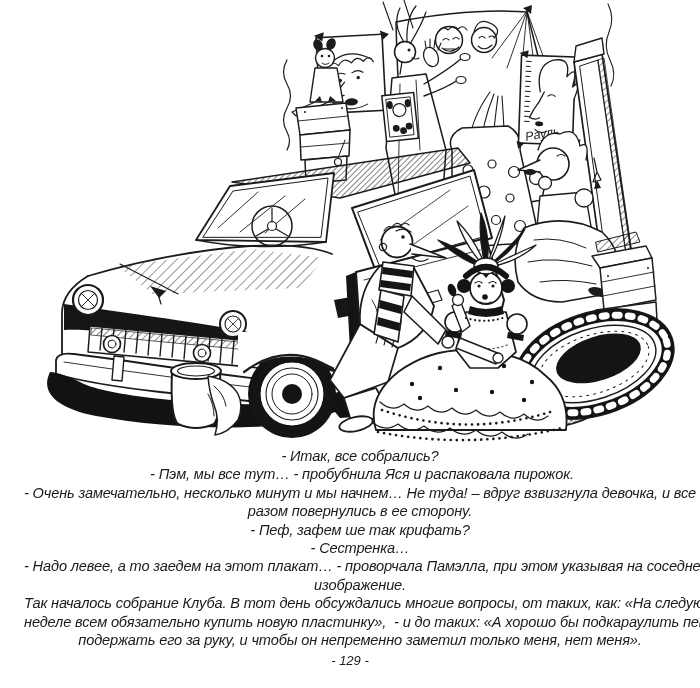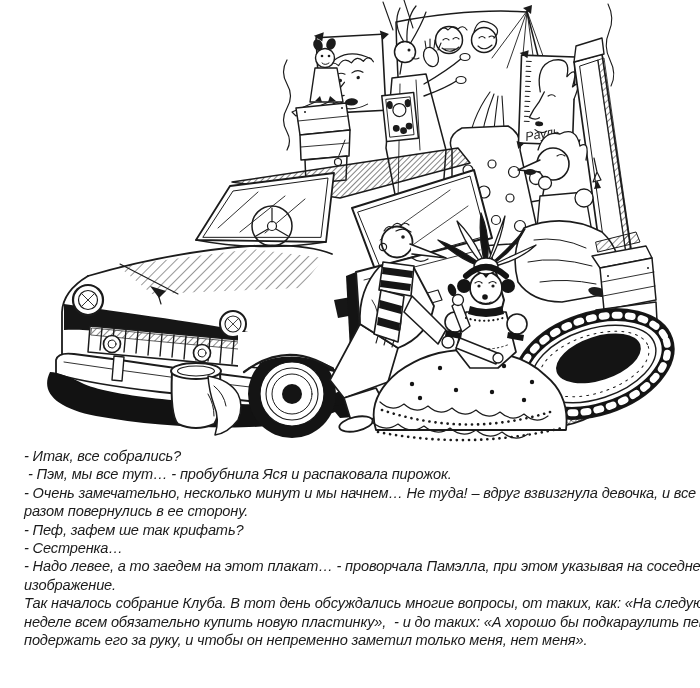--- a/index.html
+++ b/index.html
@@ -7,21 +7,21 @@
     position:relative;width:700px;height:688px;background:#ffffff;
     font-family:"Liberation Sans",sans-serif;color:#1b1b1b;overflow:hidden;
   }
   .illustration-wrap{position:absolute;left:0;top:0;width:700px;height:444px;}
   .illustration-wrap svg{display:block;}
   .story{
     position:absolute;left:24px;top:447px;width:672px;
     font-style:italic;font-weight:500;font-size:14.6px;line-height:18.4px;
     letter-spacing:-0.15px;white-space:pre;color:#1b1b1b;
   }
-  .story-line{height:18.4px;}
+  .story-line{height:18.4px;text-align:center;}
   .page-number{
     position:absolute;left:0;top:653px;width:100%;text-align:center;
     font-style:italic;font-size:13px;color:#1b1b1b;
   }
   svg .ink{stroke:#1b1b1b;fill:none;stroke-linecap:round;stroke-linejoin:round;}
 </style>
 </head>
 <body>
 
 <div class="page">
@@ -367,13 +367,14 @@
         <path d="M486,268 Q516,254 536,245 Q518,262 486,268 Z" fill="#ffffff" stroke="#1b1b1b" stroke-width="1.3"></path>
         <ellipse cx="486" cy="266" rx="12" ry="8" fill="#ffffff" stroke="#1b1b1b" stroke-width="1.4"></ellipse>
         <path d="M466,276 Q486,258 506,276" stroke="#141414" stroke-width="6" fill="none"></path>
       </g>
     </g>
   </svg>
   </div>
 
   <div class="story"><div class="story-line">- Итак, все собрались?</div><div class="story-line"> - Пэм, мы все тут… - пробубнила Яся и распаковала пирожок.</div><div class="story-line">- Очень замечательно, несколько минут и мы начнем… Не туда! – вдруг взвизгнула девочка, и все</div><div class="story-line">разом повернулись в ее сторону.</div><div class="story-line">- Пеф, зафем ше так крифать?</div><div class="story-line">- Сестренка…</div><div class="story-line">- Надо левее, а то заедем на этот плакат… - проворчала Памэлла, при этом указывая на соседнее</div><div class="story-line">изображение.</div><div class="story-line">Так началось собрание Клуба. В тот день обсуждались многие вопросы, от таких, как: «На следующей</div><div class="story-line">неделе всем обязательно купить новую пластинку»,  - и до таких: «А хорошо бы подкараулить певца и</div><div class="story-line">подержать его за руку, и чтобы он непременно заметил только меня, нет меня».</div></div>
 
+  <div class="page-number">- 129 -</div>
 </div>
 
 </body></html>

